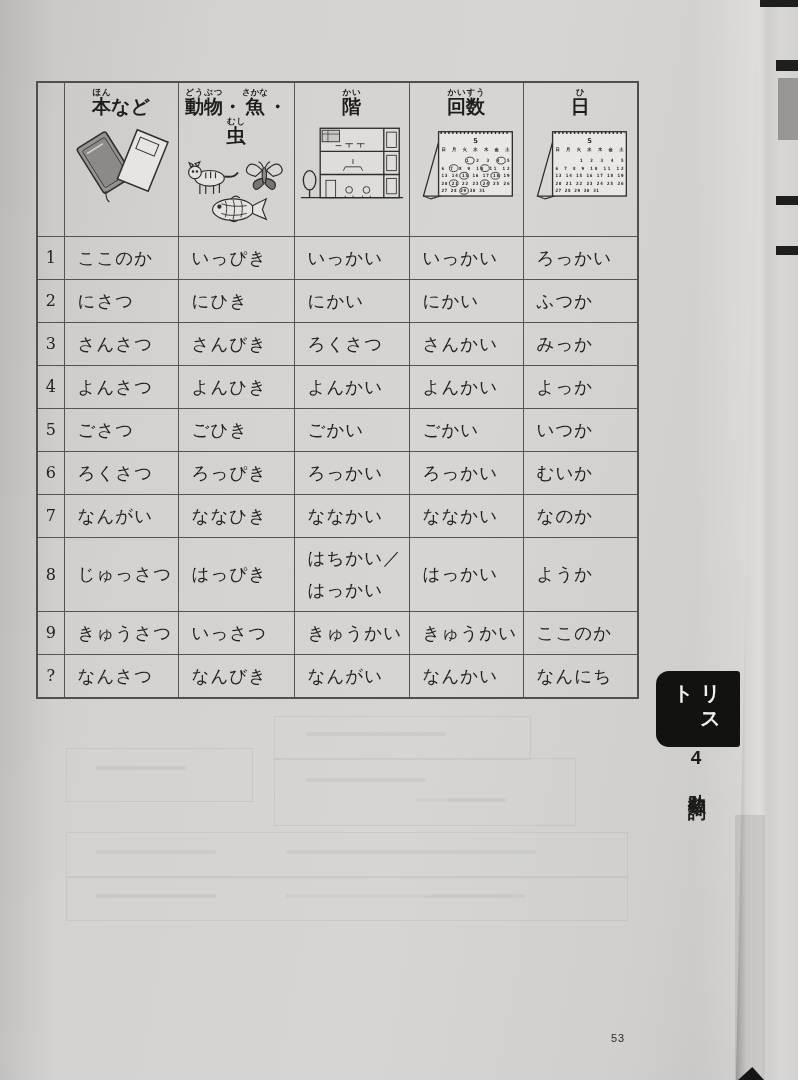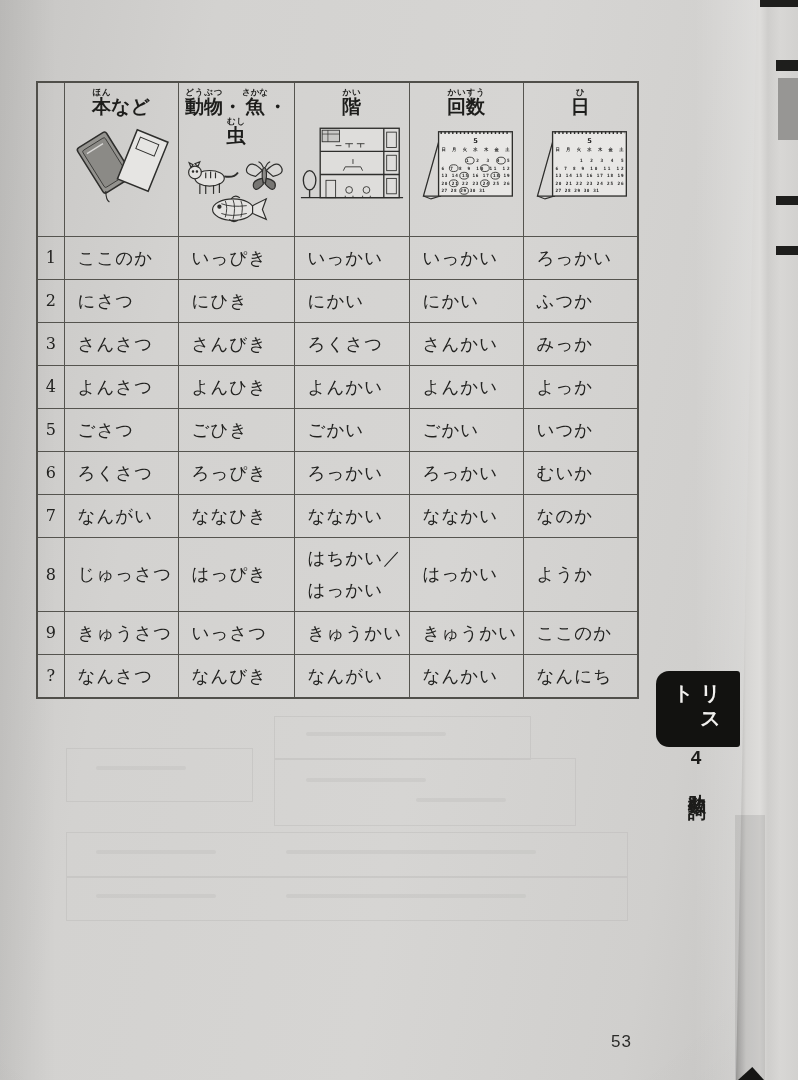--- a/index.html
+++ b/index.html
@@ -51,21 +51,21 @@
     background:#121210;border-radius:13px 3px 3px 13px;
     display:flex;align-items:center;justify-content:center;}
   .side-tab .vtxt{writing-mode:vertical-rl;text-orientation:upright;color:#f1f0ee;
     font-weight:bold;font-size:20px;letter-spacing:5px;font-family:"Liberation Sans",sans-serif;}
   .tab-number{position:absolute;left:680px;top:747px;width:32px;z-index:2;text-align:center;
     font-size:19px;font-weight:bold;color:#1c1c1a;}
   .tab-title{position:absolute;left:685px;top:779px;z-index:2;writing-mode:vertical-rl;
     text-orientation:upright;font-size:18px;font-weight:bold;letter-spacing:4px;color:#1c1c1a;
     font-family:"Liberation Sans",sans-serif;}
 
-  .page-number{position:absolute;left:611px;top:1032px;z-index:2;font-size:17px;
+  .page-number{position:absolute;left:611px;top:1032px;z-index:2;font-size:11px;
     color:#2b2b29;letter-spacing:1px;}
 
   
   .bleed{position:absolute;left:36px;top:714px;width:601px;height:205px;z-index:1;
     opacity:0.33;filter:blur(0.7px);pointer-events:none;}
   .bleed .bx{position:absolute;border:1px solid #b2b1af;}
   .bleed .bar{position:absolute;height:4px;background:#bcbbb9;border-radius:2px;}
 </style>
 </head>
 <body>

